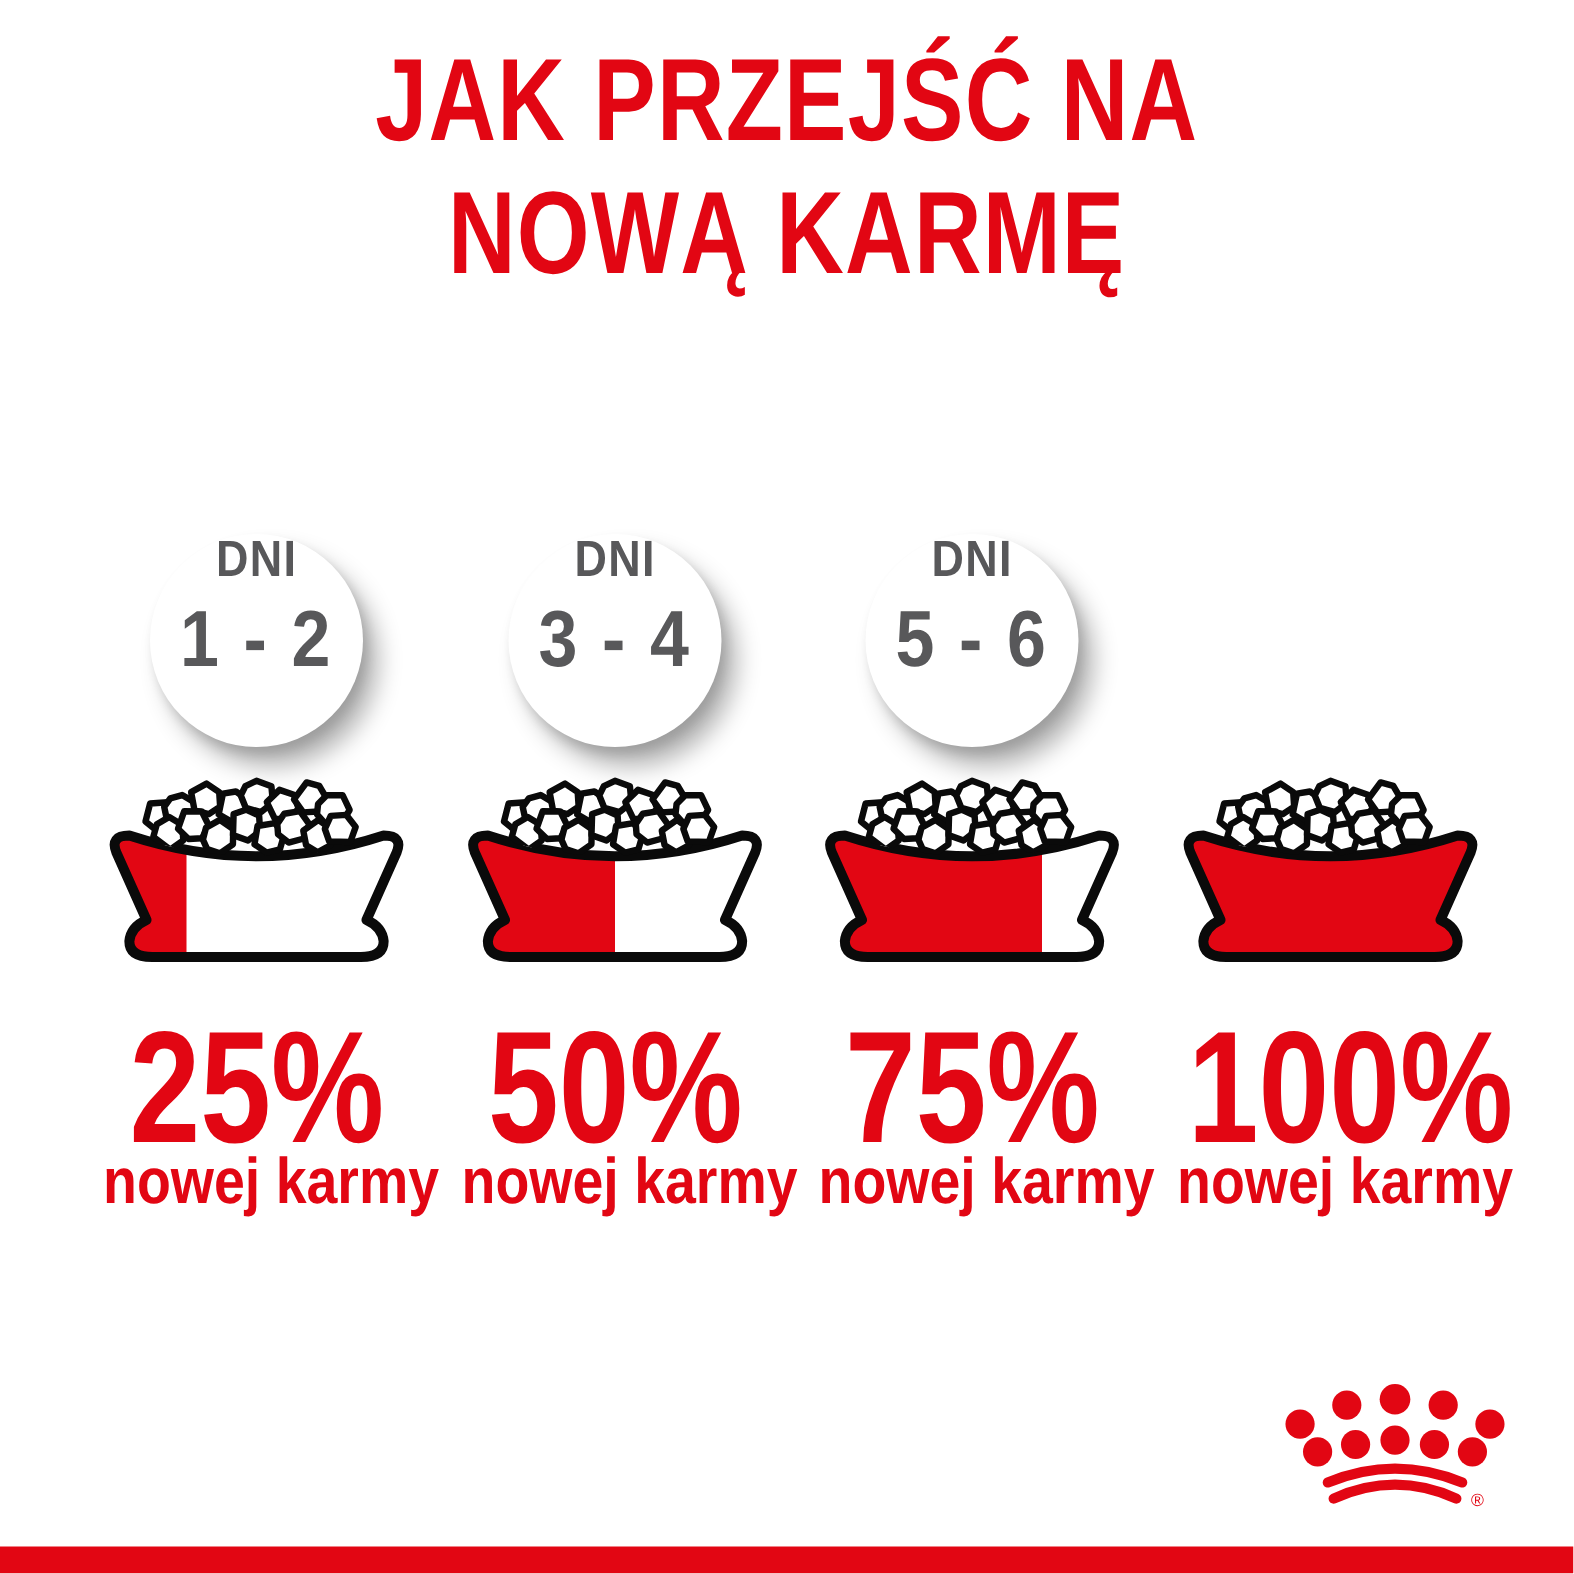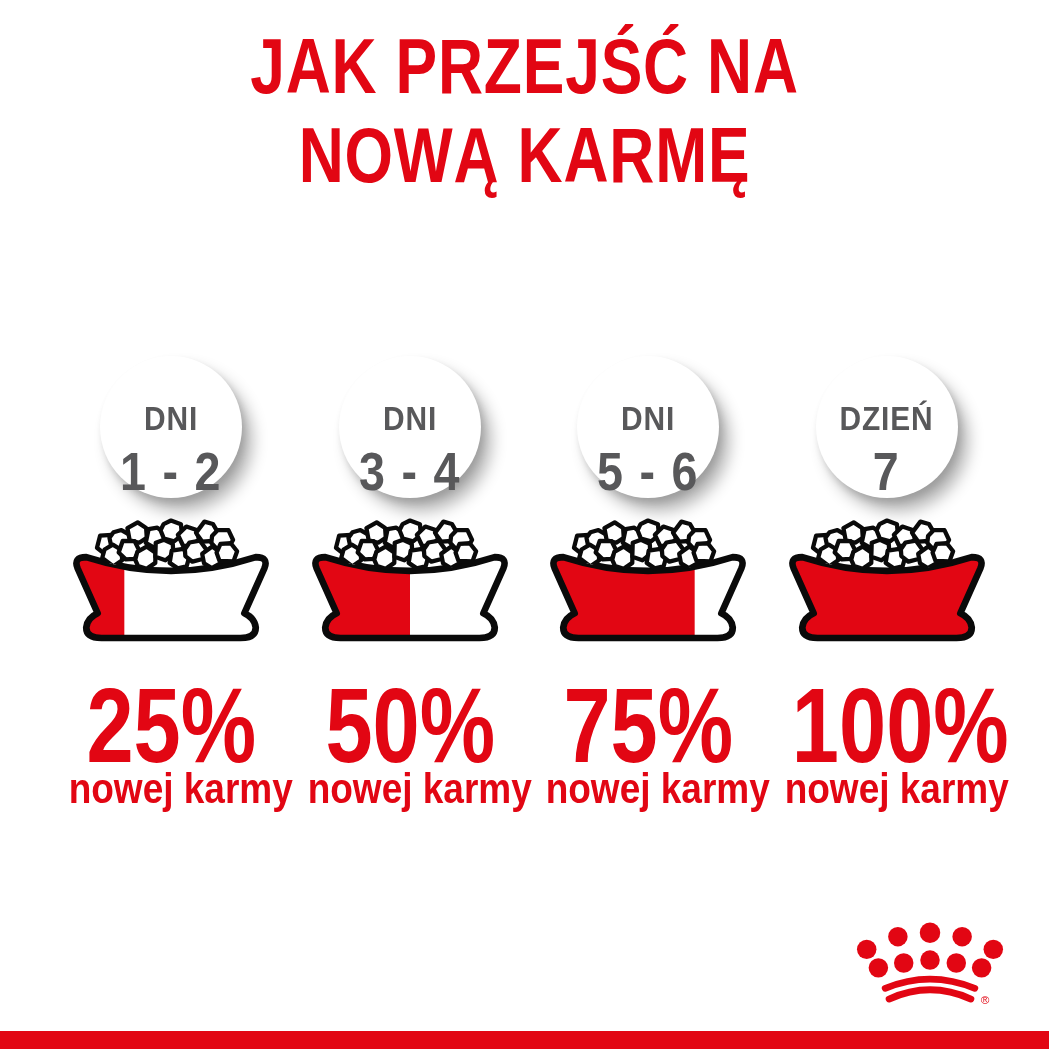--- a/index.html
+++ b/index.html
@@ -14,21 +14,21 @@
   }
   .columns{
     position:absolute;left:52px;top:0;width:954px;height:1049px;
     display:grid;grid-template-columns:repeat(4,1fr);
   }
   .column{position:relative;}
   .badge{
     position:absolute;top:356px;left:50%;width:142px;height:142px;margin-left:-71px;
     border-radius:50%;background:#ffffff;
     box-shadow:10px 13px 16px rgba(0,0,0,0.30), 3px 5px 7px rgba(0,0,0,0.12);
-    display:flex;align-items:flex-end;justify-content:center;
+    display:flex;align-items:flex-start;justify-content:center;
   }
   .badge-inner{transform:scaleX(0.88);text-align:center;color:#58585a;font-weight:bold;line-height:1;}
   .day-label{font-size:34px;letter-spacing:1px;}
   .day-range{font-size:53px;margin-top:10px;letter-spacing:2px;white-space:nowrap;}
   .bowl{position:absolute;top:514px;left:50%;margin-left:-100px;width:200px;height:129px;}
   .bowl-outline{fill:none;stroke:#0a0a0a;stroke-width:7;stroke-linejoin:round;}
   .percent{
     position:absolute;top:672px;left:0;width:100%;text-align:center;
     font-size:106px;font-weight:bold;color:#e20613;line-height:1;
     transform:scaleX(0.80);white-space:nowrap;
@@ -144,26 +144,20 @@
         <use href="#bowl-body" class="bowl-outline"></use>
         <g clip-path="url(#kibble-clip)">
             <use href="#kibble-cluster"></use>
           </g>
       </svg>
       <div class="percent">75%</div>
       <div class="caption">nowej karmy</div>
     </div>
 
     <div class="column">
-      <div class="badge">
-        <div class="badge-inner">
-          <div class="day-label">DZIEŃ</div>
-          <div class="day-range">7</div>
-        </div>
-      </div>
       <svg class="bowl" viewBox="0 0 210 135">
         <g clip-path="url(#bowl-clip)">
           <rect x="0" y="0" width="210" height="135" fill="#ffffff"></rect>
           <rect x="0" y="0" height="135" fill="#e20613" width="210"></rect>
         </g>
         <use href="#bowl-body" class="bowl-outline"></use>
         <g clip-path="url(#kibble-clip)">
             <use href="#kibble-cluster"></use>
           </g>
       </svg>

